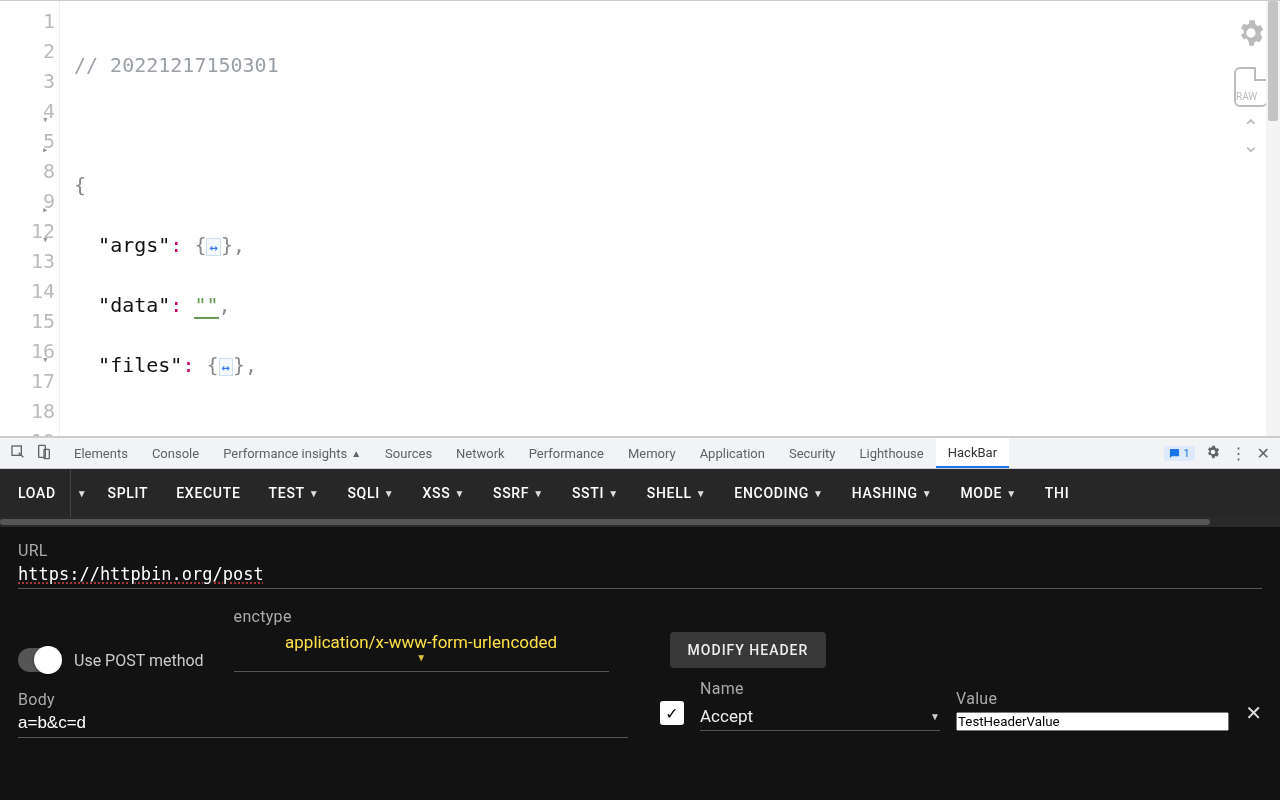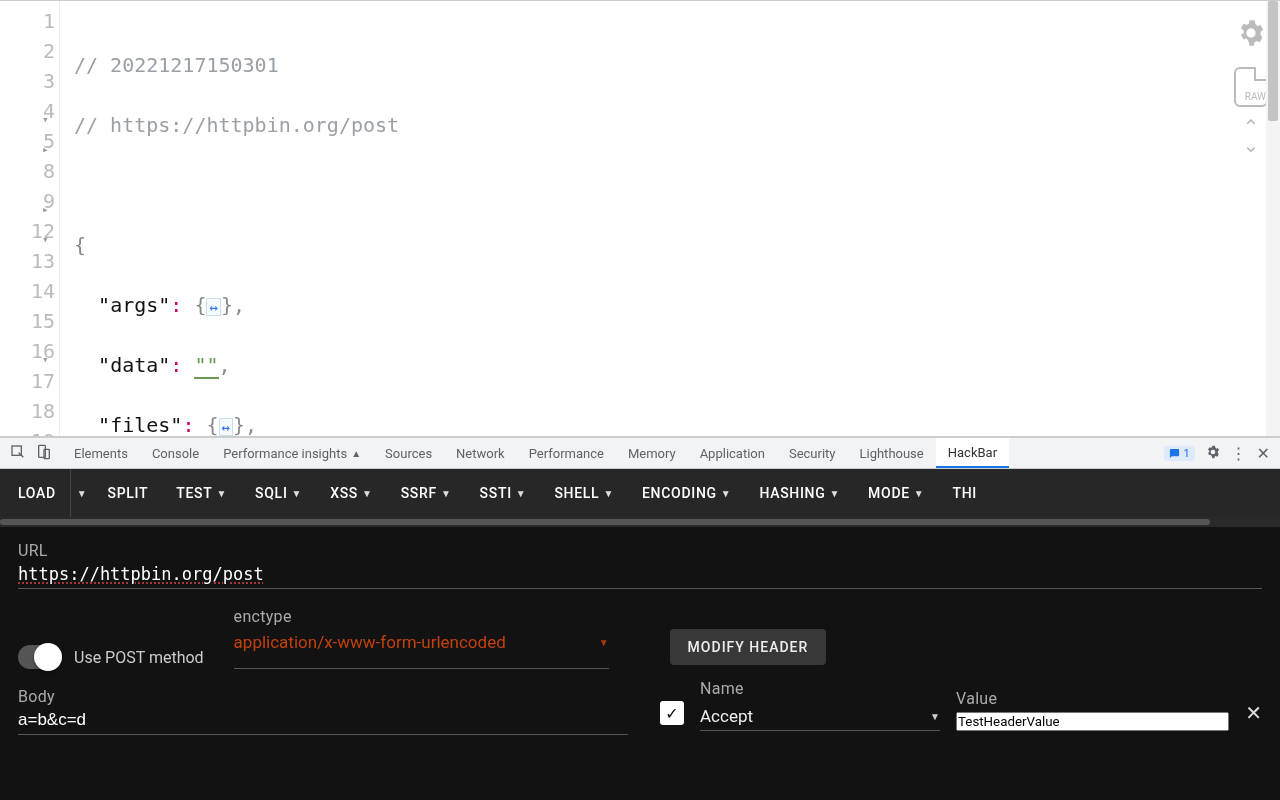--- a/index.html
+++ b/index.html
@@ -16,21 +16,21 @@
   .code .cline { height: 30px; }
   .tok-comment { color: #9aa0a6; }
   .tok-key { color: #111; }
   .tok-punc { color: #888; }
   .tok-colon { color: #c06; }
   .tok-str { color: #6a9955; }
   .tok-brace { color: #888; }
   .tok-collapse { color: #37e; font-size: 14px; border: 1px solid #cde; padding: 0 2px; background: #f5faff; }
   .json-side { position: absolute; right: 12px; top: 16px; display: flex; flex-direction: column; gap: 14px; align-items: center; }
   .json-side svg, .json-side .rawbox { color: #bbb; }
-  .rawbox { width: 34px; height: 40px; border: 2px solid #bbb; border-radius: 6px; display: flex; align-items: flex-end; justify-content: flex-end; font-size: 10px; color: #bbb; padding-bottom: 3px; position: relative; }
+  .rawbox { width: 34px; height: 40px; border: 2px solid #bbb; border-radius: 6px; display: flex; align-items: flex-end; justify-content: flex-start; font-size: 10px; color: #bbb; padding-bottom: 3px; position: relative; }
   .rawbox:before { content:""; position:absolute; top:-2px; right:-2px; width:12px; height:12px; background:#fff; border-left:2px solid #bbb; border-bottom:2px solid #bbb; }
   .chev { font-size: 20px; color: #bbb; line-height: 12px; }
   .scrollbar-v { position:absolute; right:0; top:0; width:14px; height:100%; background:#f4f4f4; }
   .scrollbar-v .thumb { position:absolute; left:2px; width:10px; top:0; height:120px; background:#c4c4c4; border-radius:2px;}
 
   
   .devtools-tabs { flex: 0 0 30px; background: #f1f3f4; border-top: 1px solid #cacdd1; border-bottom: 1px solid #cacdd1; display: flex; align-items: center; font-size: 13px; color: #5f6368; }
   .dt-left { display:flex; align-items:center; gap: 10px; padding: 0 10px; }
   .dt-tab { padding: 0 12px; height: 30px; display:flex; align-items:center; cursor: pointer; gap: 4px; }
   .dt-tab.active { color: #333; border-bottom: 2px solid #1a73e8; background: #fff; }
@@ -50,21 +50,21 @@
   .hb-body { flex:1; padding: 14px 18px; display:flex; flex-direction:column; gap: 10px; }
   .hb-label { font-size: 16px; color: #aaa; letter-spacing: 0.3px; }
   .hb-field { font-size: 17px; color: #fff; font-family: Menlo, Consolas, monospace; border: none; background: transparent; outline: none; width: 100%; padding: 4px 0; border-bottom: 1px solid #555; }
   .redline { text-decoration: underline dotted #d44; text-underline-offset: 3px; }
   .hb-row { display:flex; gap: 30px; align-items:flex-end; margin-top: 8px; }
   .toggle-wrap { display:flex; align-items:center; gap: 12px; }
   .toggle { width: 44px; height: 24px; background: #555; border-radius: 12px; position:relative; }
   .toggle .knob { position:absolute; right: 0; top: -2px; width: 28px; height: 28px; background:#fff; border-radius:50%; box-shadow:0 1px 3px rgba(0,0,0,.5);}
   .toggle-label { font-size: 16px; color: #ccc; }
   .enctype-wrap { width: 375px; position:relative; }
-  .enctype-wrap .sel { display:flex; align-items:center; justify-content:space-between; border-bottom:1px solid #555; padding: 6px 0 16px; font-size:17px; color:#c2410c; }
+  .enctype-wrap .sel { display:flex; align-items:center; justify-content:space-between; border-bottom:1px solid #555; padding: 6px 0 8px; font-size:17px; color:#fde047;flex-direction:column; }
   .modify-btn { background: #383838; color: #eee; font-size: 14px; font-weight:500; letter-spacing: 1px; padding: 10px 18px; border-radius: 4px; cursor:pointer; margin-bottom: 4px; margin-left: 31px; }
   .body-block { margin-top: 8px; width: 610px; }
   .body-block .hb-field-body { font-size: 17px; color:#fff; border:none; background:transparent; outline:none; width:100%; padding:4px 0; border-bottom:1px solid #555; }
 
   .header-row { display:flex; align-items:flex-end; gap: 16px; position:absolute; left: 660px; right: 18px; top: 210px; }
   .chk { width: 24px; height: 24px; background:#fff; border-radius:3px; display:flex; align-items:center; justify-content:center; color:#000; font-size:16px; margin-bottom: 6px; }
   .hcol { display:flex; flex-direction:column; }
   .hcol .hb-label { margin-bottom: 4px; }
   .hcol .sel { display:flex; align-items:center; justify-content:space-between; border-bottom:1px solid #555; padding:4px 0; font-size:17px; color:#eee;gap:34px;}
   .delx { font-size: 20px; color:#ddd; cursor:pointer; margin-bottom: 6px; }
@@ -86,21 +86,20 @@
       <div class="gline">13</div>
       <div class="gline">14</div>
       <div class="gline">15</div>
       <div class="gline">16<span class="fold">▾</span></div>
       <div class="gline">17</div>
       <div class="gline">18</div>
       <div class="gline">19</div>
     </div>
     <div class="code">
 <div class="cline"><span class="tok-comment">// 20221217150301</span></div>
-<div class="cline"><span class="tok-comment">// https://httpbin.org/post</span></div>
 <div class="cline"></div>
 <div class="cline"><span class="tok-brace">{</span></div>
 <div class="cline">  <span class="tok-key">"args"</span><span class="tok-colon">:</span> <span class="tok-brace">{</span><span class="tok-collapse">↔</span><span class="tok-brace">}</span><span class="tok-punc">,</span></div>
 <div class="cline">  <span class="tok-key">"data"</span><span class="tok-colon">:</span> <span class="tok-str" style="border-bottom:2px solid #6a9955">""</span><span class="tok-punc">,</span></div>
 <div class="cline">  <span class="tok-key">"files"</span><span class="tok-colon">:</span> <span class="tok-brace">{</span><span class="tok-collapse">↔</span><span class="tok-brace">}</span><span class="tok-punc">,</span></div>
 
 
 
 
 
@@ -169,20 +168,21 @@
 
 <div class="hackbar">
   <div class="hb-toolbar">
     <div class="hb-btn">
         <span>LOAD</span>
       </div>
     <div class="hb-btn split">
         <span class="hb-caret">▼</span>
       </div>
     <div class="hb-btn">SPLIT</div>
+    <div class="hb-btn">EXECUTE</div>
     <div class="hb-btn">
         <span>TEST</span>
         <span class="hb-caret">▼</span>
       </div>
     <div class="hb-btn">
         <span>SQLI</span>
         <span class="hb-caret">▼</span>
       </div>
     <div class="hb-btn">
         <span>XSS</span>

